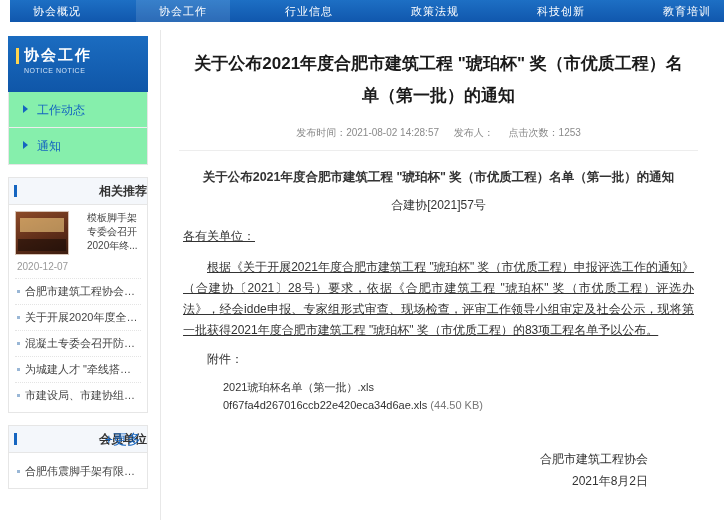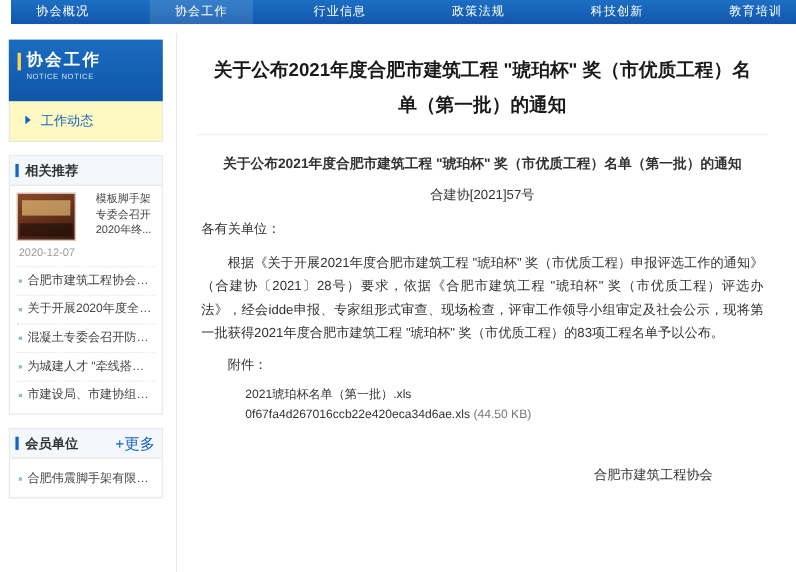--- a/index.html
+++ b/index.html
@@ -100,21 +100,21 @@
     letter-spacing: 0.5px;
     margin-top: 3px;
     color: #cfe2f6;
   }
   
   .side-menu {
     width: 140px;
     border: 1px solid #e6e6e6;
     border-top: none;
     box-sizing: border-box;
-    background: #fef9c3;
+    background: #86efac;
   }
   .side-menu .mi {
     position: relative;
     height: 36px;
     line-height: 36px;
     padding-left: 28px;
     font-size: 12px;
     color: #1565c0;
     border-bottom: 1px solid #ededed;
     box-sizing: border-box;
@@ -140,20 +140,21 @@
   .sb-head {
     position: relative;
     height: 26px;
     line-height: 26px;
     background: #f4f7fb;
     border-bottom: 1px solid #e6e6e6;
     padding-left: 14px;
     font-size: 12px;
     font-weight: bold;
     color: #333;
+    text-align: right;
   }
   .sb-head .accent {
     position: absolute;
     left: 5px; top: 7px;
     width: 3px; height: 12px;
     background: #1565c0;
   }
   .sb-head .more {
     position: absolute;
     right: 6px; top: 0;
@@ -255,20 +256,21 @@
     line-height: 20px;
   }
   .b-center {
     text-align: center;
     margin-top: 8px;
   }
   .b-p {
     margin-top: 10px;
     text-align: justify;
     text-indent: 0;
+    text-decoration: underline;
   }
   .b-indent { text-indent: 24px; }
   .attach-label { margin-top: 8px; text-indent: 24px; }
   .attach {
     margin-top: 8px;
     margin-left: 40px;
     font-size: 11px;
     line-height: 18px;
     color: #444;
   }
@@ -303,20 +305,24 @@
       <div class="side-head">
         <div class="bar"></div>
         <div class="t1">协会工作</div>
         <div class="t2">NOTICE NOTICE</div>
       </div>
 
       <div class="side-menu">
         <div class="mi">
           <span class="tri"></span>
           <span>工作动态</span>
+        </div>
+        <div class="mi">
+          <span class="tri"></span>
+          <span>通知</span>
         </div>
       </div>
 
       <div class="side-block">
         <div class="sb-head">
           <span class="accent"></span>
           <span>相关推荐</span>
         </div>
         <div class="sb-body">
           <div class="feat">
@@ -346,39 +352,45 @@
           </ul>
         </div>
       </div>
 
     </div>
 
     <div class="content">
 
       <div class="doc-title">关于公布2021年度合肥市建筑工程 "琥珀杯" 奖（市优质工程）名单（第一批）的通知</div>
 
+      <div class="doc-meta">
+        <span>发布时间：2021-08-02 14:28:57</span>
+        <span>发布人：</span>
+        <span>点击次数：1253</span>
+      </div>
 
       <div class="doc-rule"></div>
 
       <div class="doc-body">
         <div class="b-title">关于公布2021年度合肥市建筑工程 "琥珀杯" 奖（市优质工程）名单（第一批）的通知</div>
         <div class="b-center">合建协[2021]57号</div>
         <div class="b-p">各有关单位：</div>
         <div class="b-p b-indent">根据《关于开展2021年度合肥市建筑工程 "琥珀杯" 奖（市优质工程）申报评选工作的通知》（合建协〔2021〕28号）要求，依据《合肥市建筑工程 "琥珀杯" 奖（市优质工程）评选办法》，经会idde申报、专家组形式审查、现场检查，评审工作领导小组审定及社会公示，现将第一批获得2021年度合肥市建筑工程 "琥珀杯" 奖（市优质工程）的83项工程名单予以公布。</div>
         <div class="attach-label">附件：</div>
         <div class="attach">
           <div>
             <span class="fname">2021琥珀杯名单（第一批）.xls</span>
           </div>
           <div>
             <span class="fname">0f67fa4d267016ccb22e420eca34d6ae.xls</span>
             <span class="fsize">(44.50 KB)</span>
           </div>
         </div>
         <div class="sign">
           <div>合肥市建筑工程协会</div>
+          <div>2021年8月2日</div>
         </div>
       </div>
 
     </div>
 
   </div>
 </div>
 
 </body></html>

